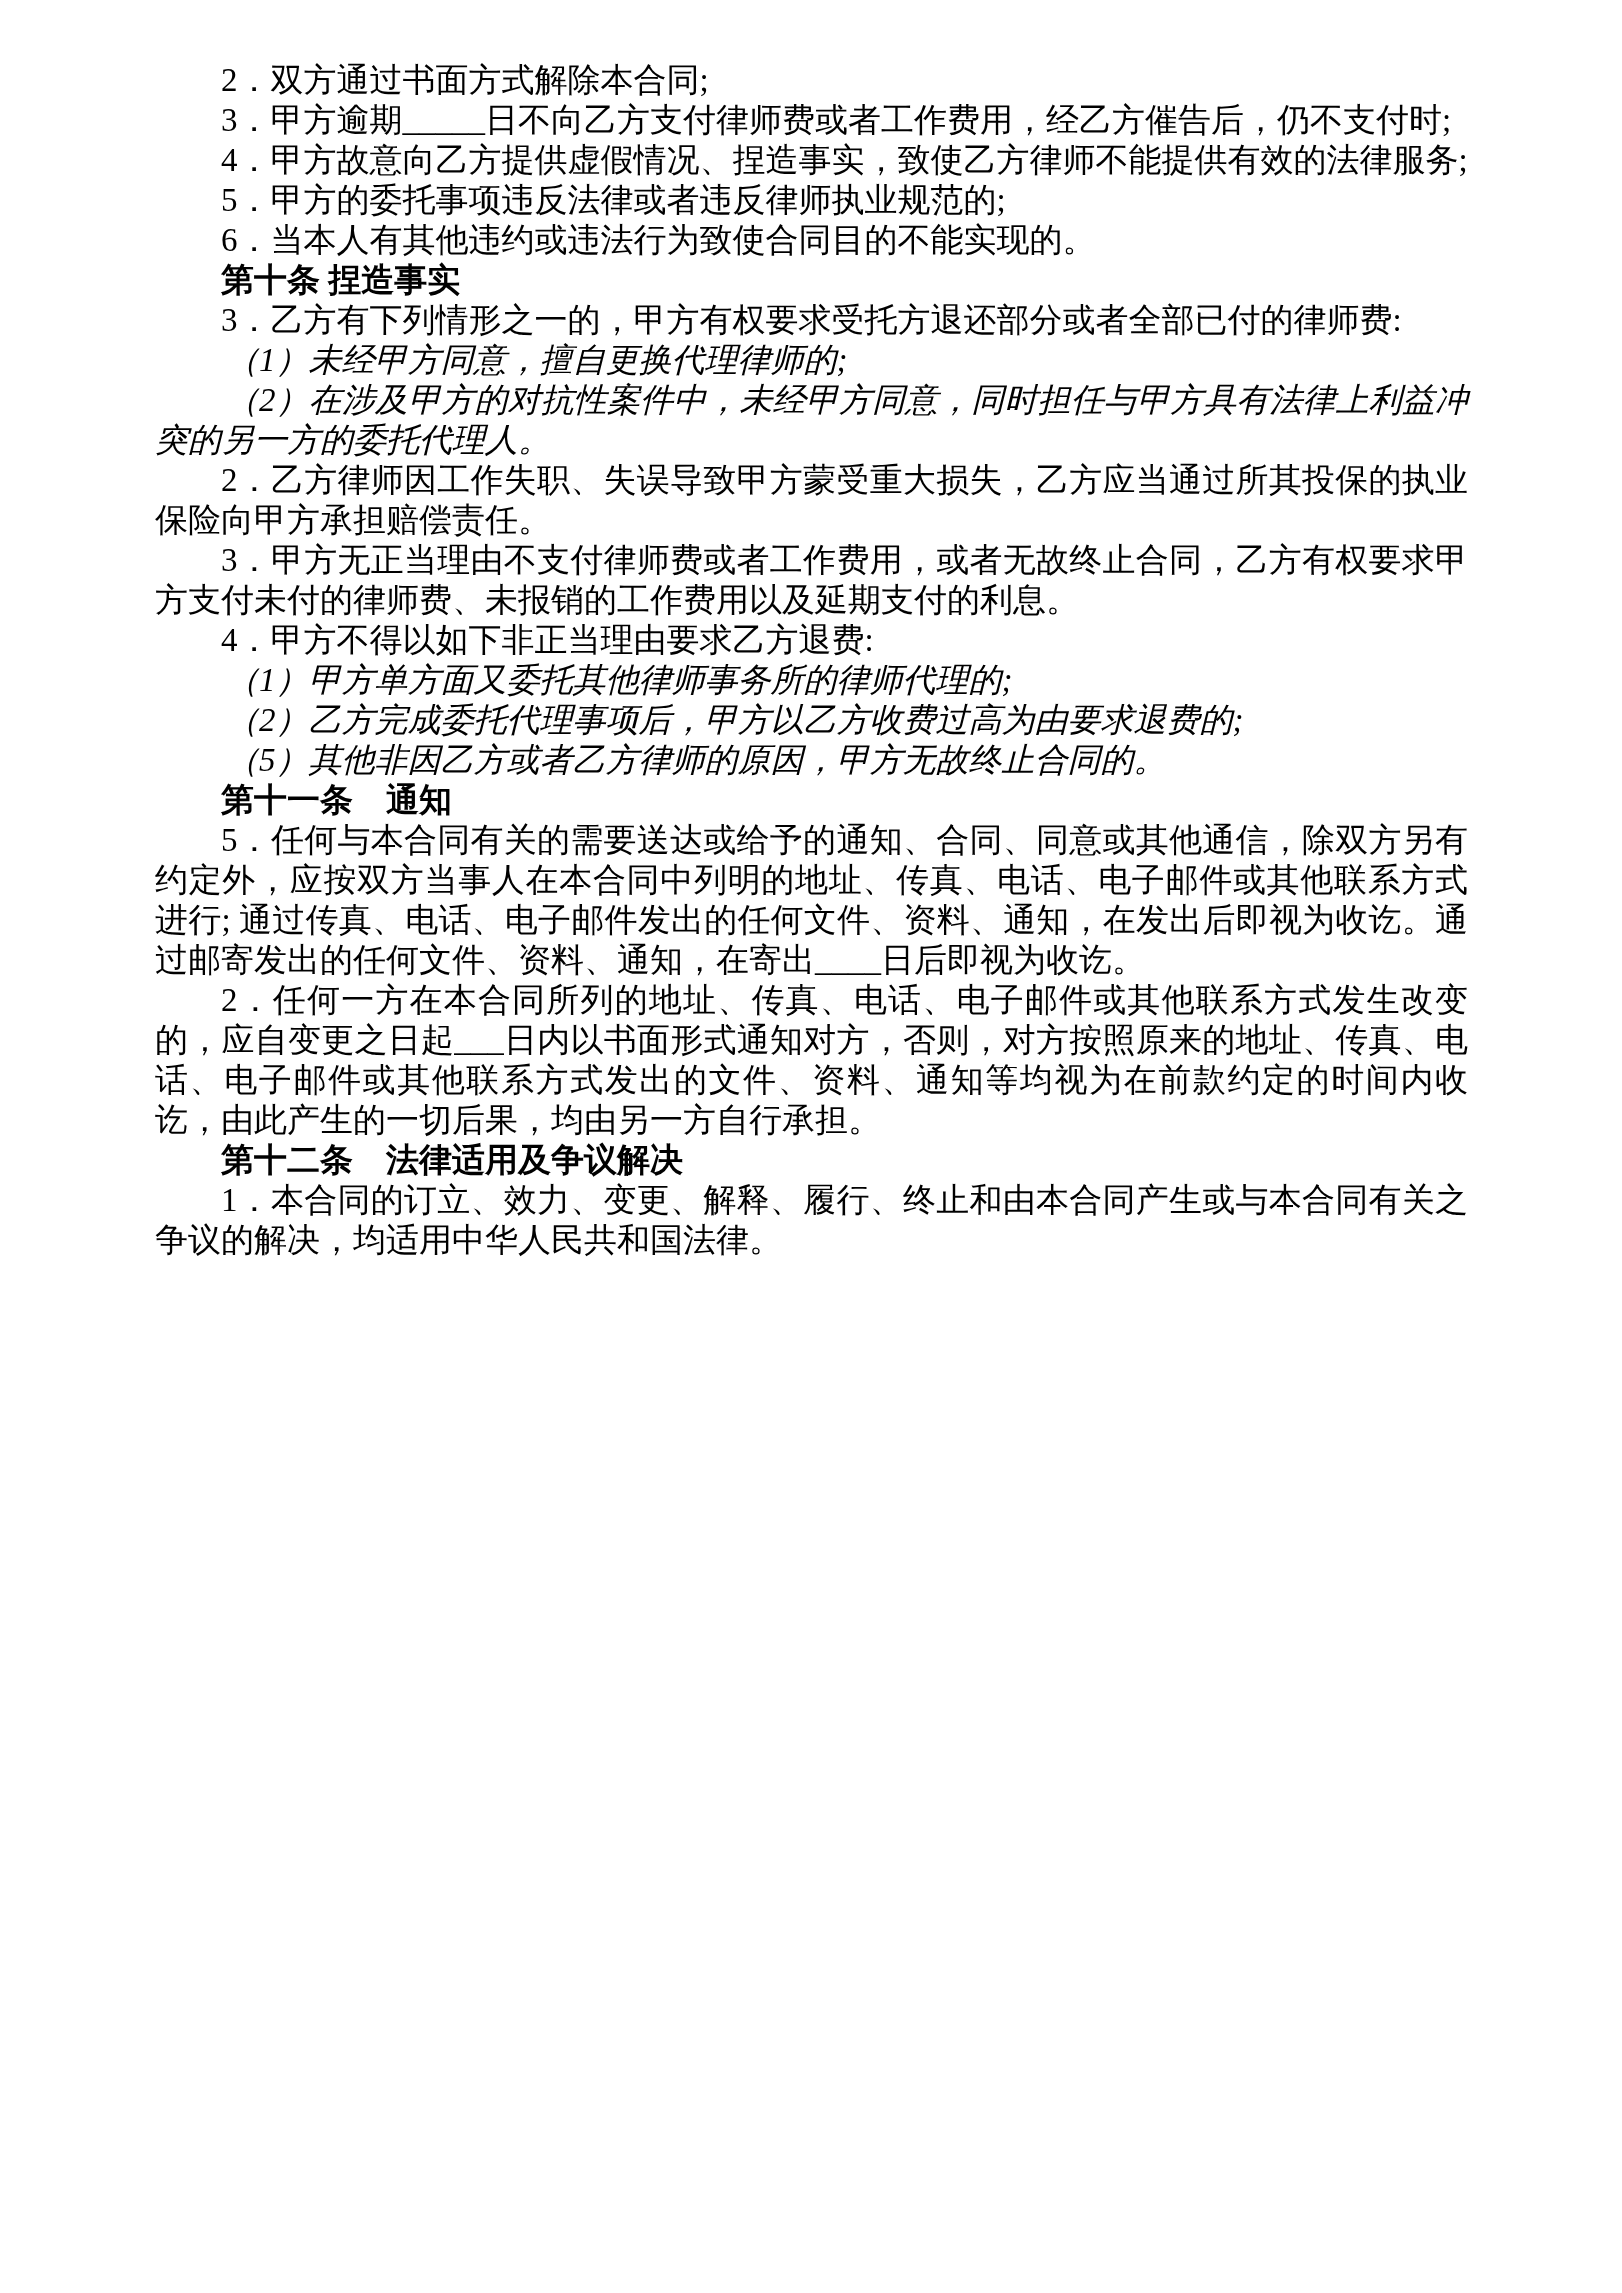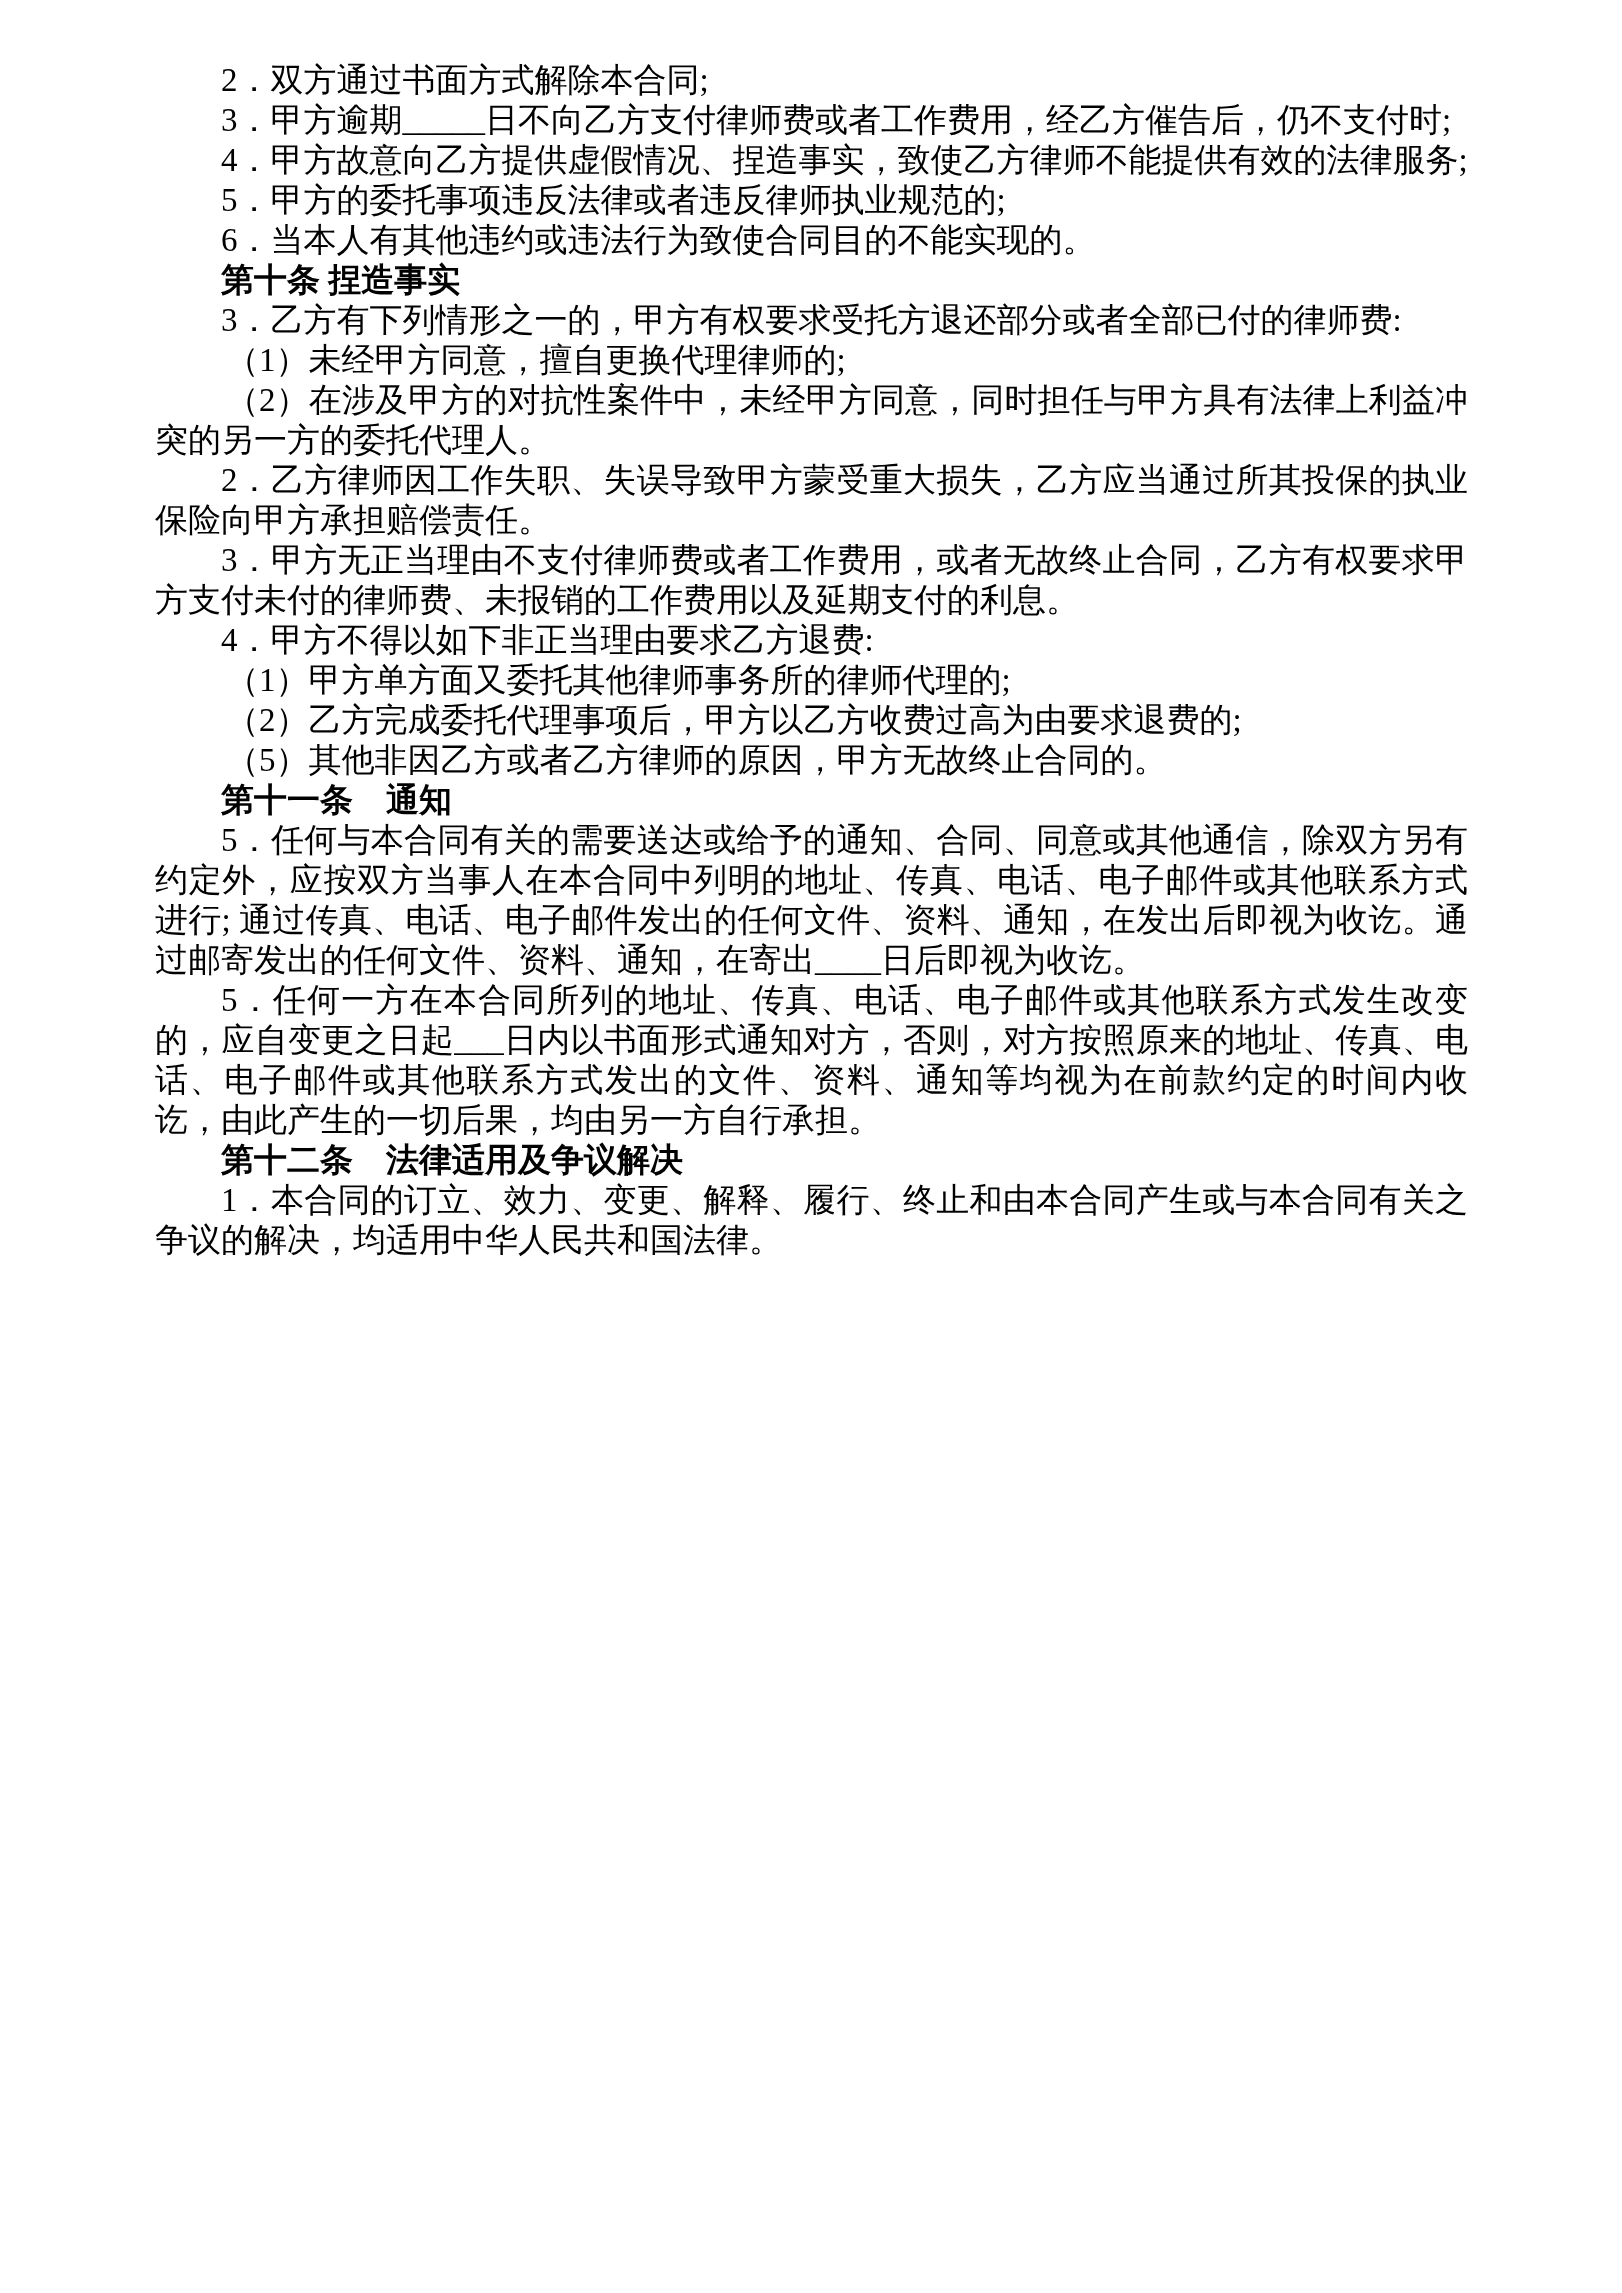--- a/index.html
+++ b/index.html
@@ -26,20 +26,21 @@
     font-size: 33px;
     line-height: 40px;
     text-align: justify;
     word-break: break-all;
   }
   .para {
     text-indent: 2em;
   }
   .sub {
     text-indent: 2.15em;
+    font-style: italic;
   }
   .heading {
     text-indent: 2em;
     font-weight: bold;
   }
 </style>
 </head>
 <body>
 
 <div class="page">
@@ -53,17 +54,17 @@
   <p class="sub">（1）未经甲方同意，擅自更换代理律师的;</p>
   <p class="sub">（2）在涉及甲方的对抗性案件中，未经甲方同意，同时担任与甲方具有法律上利益冲突的另一方的委托代理人。</p>
   <p class="para">2．乙方律师因工作失职、失误导致甲方蒙受重大损失，乙方应当通过所其投保的执业保险向甲方承担赔偿责任。</p>
   <p class="para">3．甲方无正当理由不支付律师费或者工作费用，或者无故终止合同，乙方有权要求甲方支付未付的律师费、未报销的工作费用以及延期支付的利息。</p>
   <p class="para">4．甲方不得以如下非正当理由要求乙方退费:</p>
   <p class="sub">（1）甲方单方面又委托其他律师事务所的律师代理的;</p>
   <p class="sub">（2）乙方完成委托代理事项后，甲方以乙方收费过高为由要求退费的;</p>
   <p class="sub">（5）其他非因乙方或者乙方律师的原因，甲方无故终止合同的。</p>
   <p class="heading">第十一条　通知</p>
   <p class="para">5．任何与本合同有关的需要送达或给予的通知、合同、同意或其他通信，除双方另有约定外，应按双方当事人在本合同中列明的地址、传真、电话、电子邮件或其他联系方式进行; 通过传真、电话、电子邮件发出的任何文件、资料、通知，在发出后即视为收讫。通过邮寄发出的任何文件、资料、通知，在寄出____日后即视为收讫。</p>
-  <p class="para">5．任何一方在本合同所列的地址、传真、电话、电子邮件或其他联系方式发生改变的，应自变更之日起___日内以书面形式通知对方，否则，对方按照原来的地址、传真、电话、电子邮件或其他联系方式发出的文件、资料、通知等均视为在前款约定的时间内收讫，由此产生的一切后果，均由另一方自行承担。</p>
+  <p class="para">2．任何一方在本合同所列的地址、传真、电话、电子邮件或其他联系方式发生改变的，应自变更之日起___日内以书面形式通知对方，否则，对方按照原来的地址、传真、电话、电子邮件或其他联系方式发出的文件、资料、通知等均视为在前款约定的时间内收讫，由此产生的一切后果，均由另一方自行承担。</p>
   <p class="heading">第十二条　法律适用及争议解决</p>
   <p class="para">1．本合同的订立、效力、变更、解释、履行、终止和由本合同产生或与本合同有关之争议的解决，均适用中华人民共和国法律。</p>
 </div>
 
 
 </body></html>

